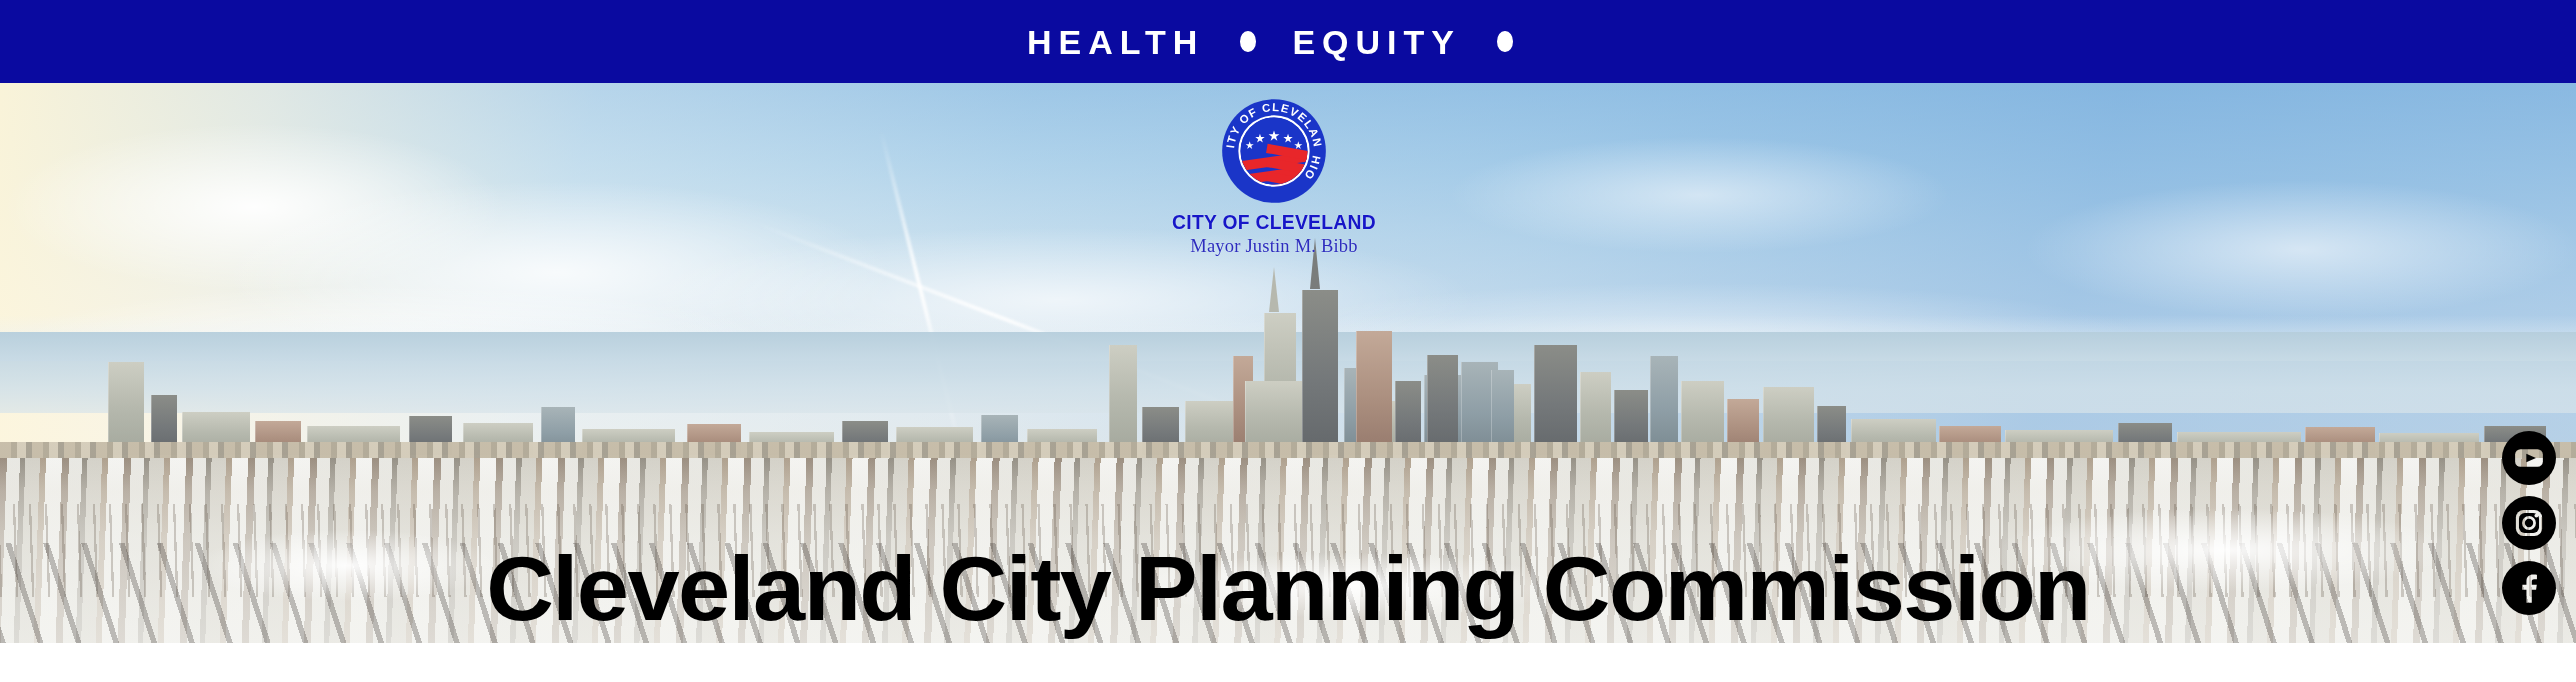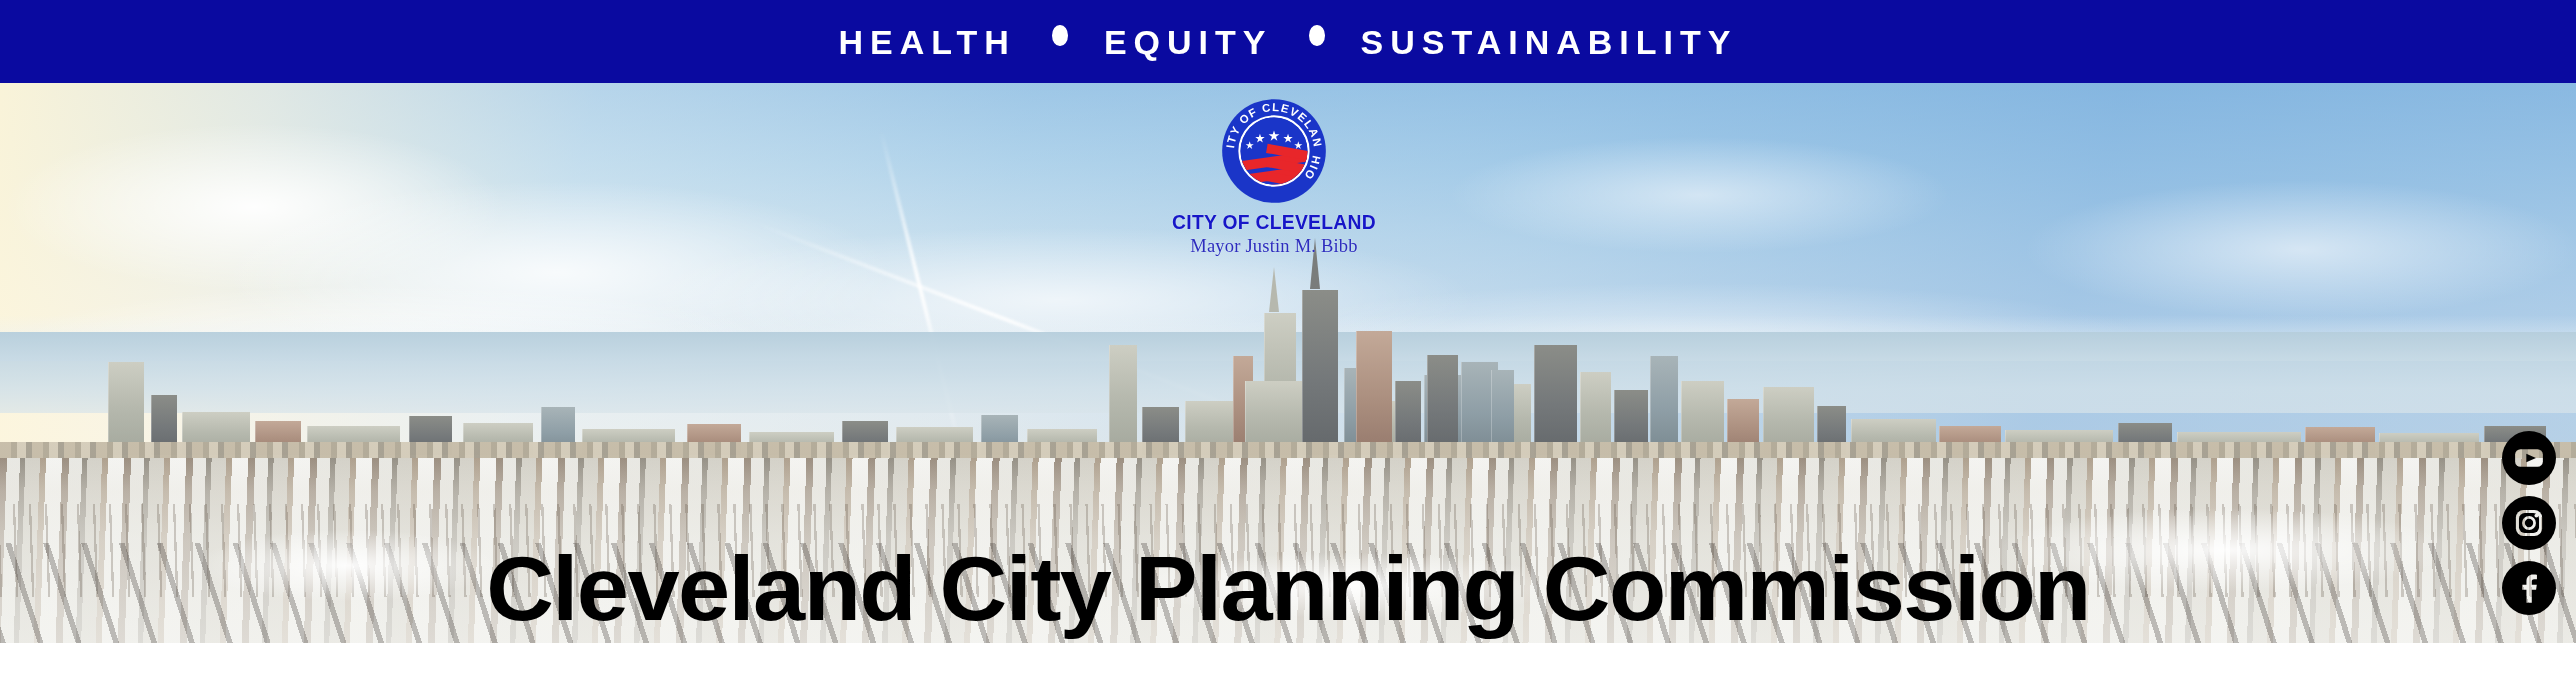--- a/index.html
+++ b/index.html
@@ -14,21 +14,21 @@
 
   
   .tagline-bar {
     position:absolute; left:0; top:0;
     width:2576px; height:83px;
     background:#0a0aa0;
     display:flex; align-items:center; justify-content:center;
     overflow:hidden;
   }
   .tagline-inner {
-    display:flex; justify-content:center;
+    display:flex; align-items:center; justify-content:center;
     gap:0;
     white-space:nowrap;
   }
   .tagline-word {
     color:#ffffff;
     font-family:"Liberation Sans", sans-serif;
     font-weight:bold;
     font-size:34px;
     letter-spacing:7px;
     line-height:1;
@@ -245,21 +245,20 @@
 </style>
 </head>
 <body>
 
 <div class="tagline-bar">
   <div class="tagline-inner">
     <span class="tagline-word">HEALTH</span>
     <span class="tagline-dot"></span>
     <span class="tagline-word">EQUITY</span>
     <span class="tagline-dot"></span>
-    <span class="tagline-word">SUSTAINABILITY</span>
   </div>
 </div>
 
 <div class="hero">
 
   <div class="sky"></div>
 
   <div class="cloud" style="left:-93px;  top:7.7px;  width:695px;  height:232px;"></div>
   <div class="cloud" style="left:93px;   top:62px;  width:927px; height:255px; opacity:.85;"></div>
   <div class="cloud" style="left:479px;   top:116px; width:1159px; height:201px; opacity:.7;"></div>

